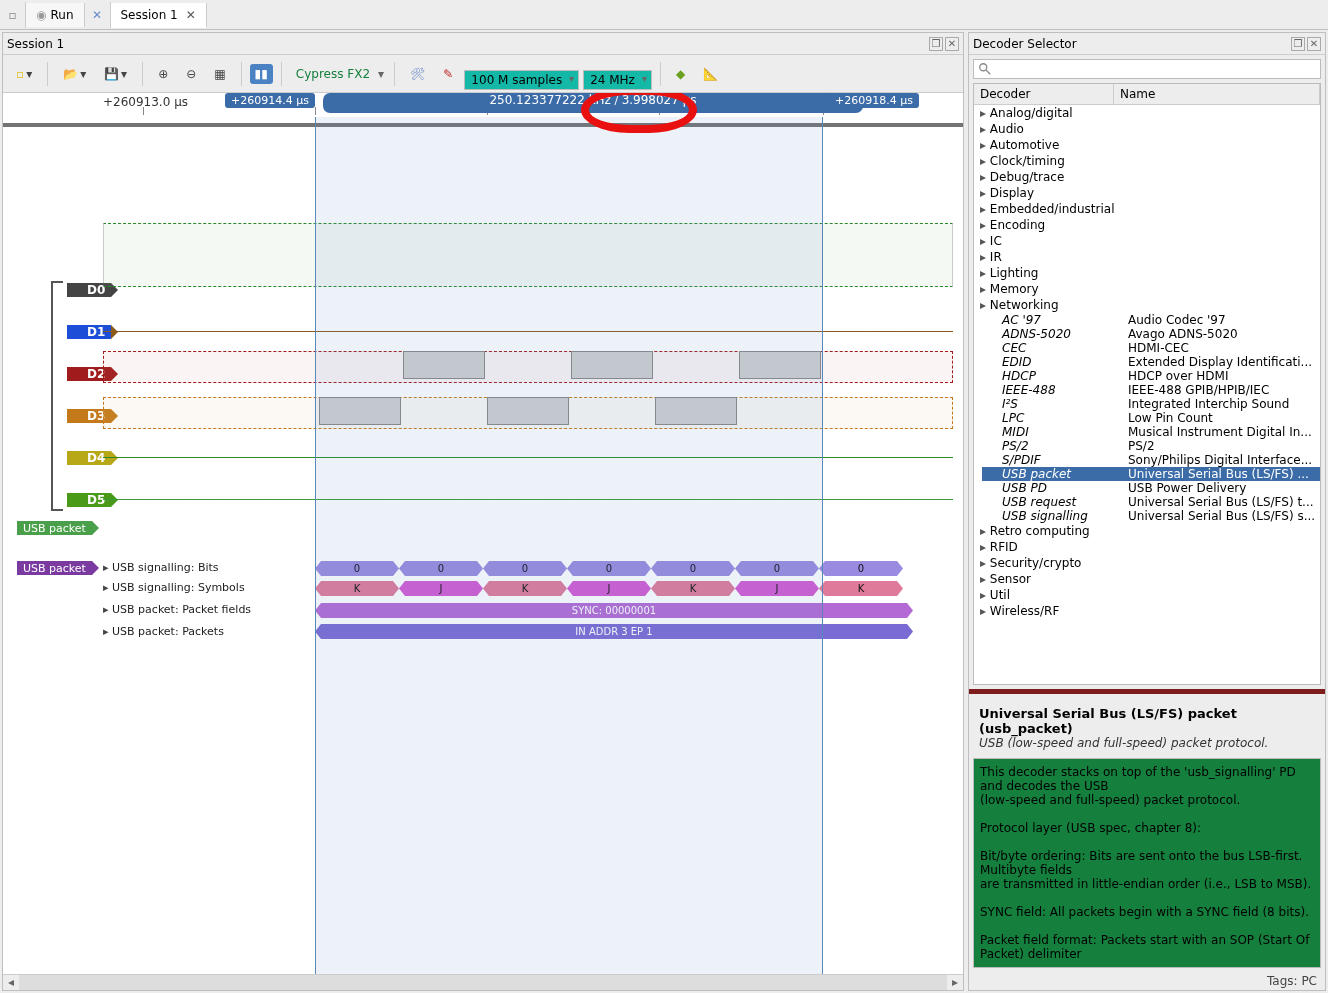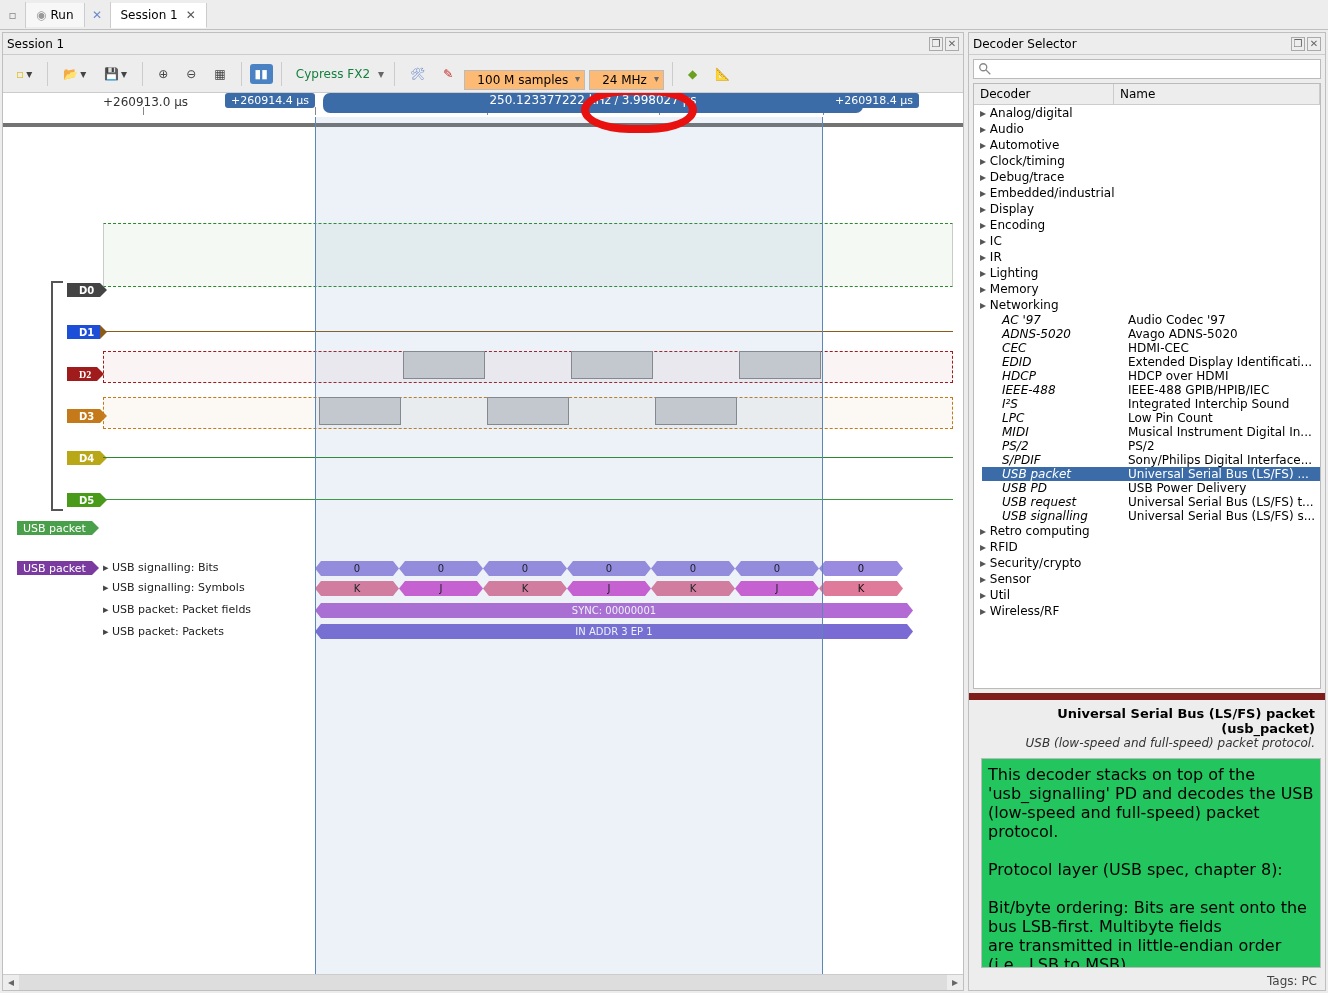--- a/index.html
+++ b/index.html
@@ -19,21 +19,21 @@
 
 
 .subwin-title { height:22px; background:#ededed; border-bottom:1px solid #ccc; display:flex; align-items:center; padding:0 4px; justify-content:space-between;}
 .subwin-ctrls { display:flex; gap:2px; color:#666;}
 .subwin-ctrls span { border:1px solid #aaa; width:14px; height:14px; font-size:10px; display:flex; align-items:center; justify-content:center;}
 
 
 .toolbar { height:38px; border-bottom:1px solid #ccc; display:flex; align-items:center; padding:0 6px; gap:4px; background:#ededed;}
 .tb-btn { padding:3px 6px; border:1px solid transparent; border-radius:2px; display:flex; align-items:center; gap:2px; color:#444;}
 .tb-sep { width:1px; height:24px; background:#ccc; margin:0 4px;}
-.tb-select { border:1px solid #bbb; background:#fdba74; padding:2px 16px 2px 12px; position:relative;margin-top:13px;}
+.tb-select { border:1px solid #bbb; background:#14b8a6; padding:2px 16px 2px 6px; position:relative;margin-top:13px;}
 .tb-select::after { content:"▾"; position:absolute; right:4px; color:#666; font-size:10px;}
 .tb-device { color:#15803d; font-weight:500; padding:0 16px 0 6px; position:relative;}
 .tb-device::after { content:"▾"; position:absolute; right:2px; color:#666;}
 .markers-btn { background:#4b82c4; border-radius:3px; padding:2px 4px;}
 
 
 .canvas { flex:1; position:relative; background:#fff; overflow:hidden;}
 .ruler { height:34px; position:relative; border-bottom:4px solid #737373; font-size:11px;}
 .ruler .ticklabel { position:absolute; top:2px; color:#333;}
 .ruler .tick { position:absolute; top:14px; width:1px; height:8px; background:#888;}
@@ -42,24 +42,24 @@
 .cursor-band { position:absolute; top:0; left:320px; right:100px; height:20px; background:#3b6ca8; border-radius:7px; z-index:3;}
 .cursor-band-text { color:#fff; font-size:11px; text-align:center; line-height:14px; white-space:nowrap;}
 
 .sel-region { position:absolute; top:24px; bottom:0; left:312px; width:508px; background:rgba(100,150,200,0.12); border-left:1px solid #5a87b5; border-right:1px solid #5a87b5; z-index:1;}
 
 
 .red-circle { position:absolute; left:578px; top:-6px; width:116px; height:46px; border:8px solid #e91010; border-radius:50% / 60%; z-index:10; pointer-events:none;}
 
 
 .signal-rows { position:absolute; top:60px; left:0; right:0;}
-.sig-label { position:absolute; left:64px; height:14px; padding:0 6px 0 12px; font-size:10px; font-weight:bold; color:#fff; display:flex; align-items:center;}
+.sig-label { position:absolute; left:64px; height:14px; padding:0 6px 0 20px; font-size:12px; font-weight:bold; color:#fff; display:flex; align-items:center;}
 .sig-label.d0 { background:#444; top:130px;}
 .sig-label.d1 { background:#1d4ed8; top:172px;}
-.sig-label.d2 { background:#a01c1c; top:214px;font-family:Liberation Serif, serif;}
+.sig-label.d2 { background:#a01c1c; top:214px;}
 .sig-label.d3 { background:#c47a1a; top:256px;}
 .sig-label.d4 { background:#b8a818; top:298px;}
 .sig-label.d5 { background:#4a9a1a; top:340px;}
 .sig-label::after { content:""; position:absolute; right:-7px; top:0; border-left:7px solid; border-top:7px solid transparent; border-bottom:7px solid transparent;}
 .sig-label.d0::after{border-left-color:#444;}
 .sig-label.d1::after{border-left-color:#8a5a1a;}
 .sig-label.d2::after{border-left-color:#a01c1c;}
 .sig-label.d3::after{border-left-color:#c47a1a;}
 .sig-label.d4::after{border-left-color:#b8a818;}
 .sig-label.d5::after{border-left-color:#4a9a1a;}
@@ -102,24 +102,24 @@
 .dec-header > div { padding:3px 6px; border-right:1px solid #ccc;}
 .dec-col1 { width:140px;}
 .dec-body { font-size:12px;}
 .dec-cat { padding:1px 4px 1px 6px; }
 .dec-cat::before { content:"▸ "; color:#555;}
 .dec-cat.expanded::before { content:"▾ ";}
 .dec-item { display:flex; padding:0 0 0 20px;margin-left:8px;}
 .dec-item > div:first-child { width:126px; font-style:italic;}
 .dec-item.selected { background:#3b6ca8; color:#fff;}
 
-.dec-detail { border-top:7px solid #7f1d1d; padding:6px 10px 2px 10px; background:#ededed;text-align:right;}
+.dec-detail { border-top:5px solid #7f1d1d; padding:12px 10px 2px 10px; background:#ededed;}
 .dec-detail h3 { font-size:13px; font-weight:bold;}
 .dec-detail .subtitle { font-style:italic; color:#333; margin-bottom:4px;}
-.dec-desc { border:1px solid #bbb; background:#22c55e; margin:2px 4px 4px 12px; padding:6px; height:210px; overflow:auto; font-size:16px;}
+.dec-desc { border:1px solid #bbb; background:#15803d; margin:2px 4px 4px 4px; padding:6px; height:210px; overflow:auto; font-size:12px;}
 .dec-tags { text-align:right; padding:2px 8px; color:#444;}
 
 </style>
 </head>
 <body>
 
 <div class="tabbar">
   <div class="tab-ctrl">▫</div>
   <div class="tab-item">
     <span style="color:#999">◉</span>
@@ -280,22 +280,22 @@
       <div class="dec-header">
         <div class="dec-col1">Decoder</div>
         <div style="flex:1">Name</div>
       </div>
       <div class="dec-body" id="dec-body">
           <div class="dec-cat">Analog/digital</div>
           <div class="dec-cat">Audio</div>
           <div class="dec-cat">Automotive</div>
           <div class="dec-cat">Clock/timing</div>
           <div class="dec-cat">Debug/trace</div>
+          <div class="dec-cat">Display</div>
           <div class="dec-cat">Embedded/industrial</div>
-          <div class="dec-cat">Display</div>
           <div class="dec-cat">Encoding</div>
           <div class="dec-cat">IC</div>
           <div class="dec-cat">IR</div>
           <div class="dec-cat">Lighting</div>
           <div class="dec-cat">Memory</div>
           <div class="dec-cat">Networking</div>
           <div class="dec-item">
             <div>AC '97</div>
             <div>Audio Codec '97</div>
           </div>

